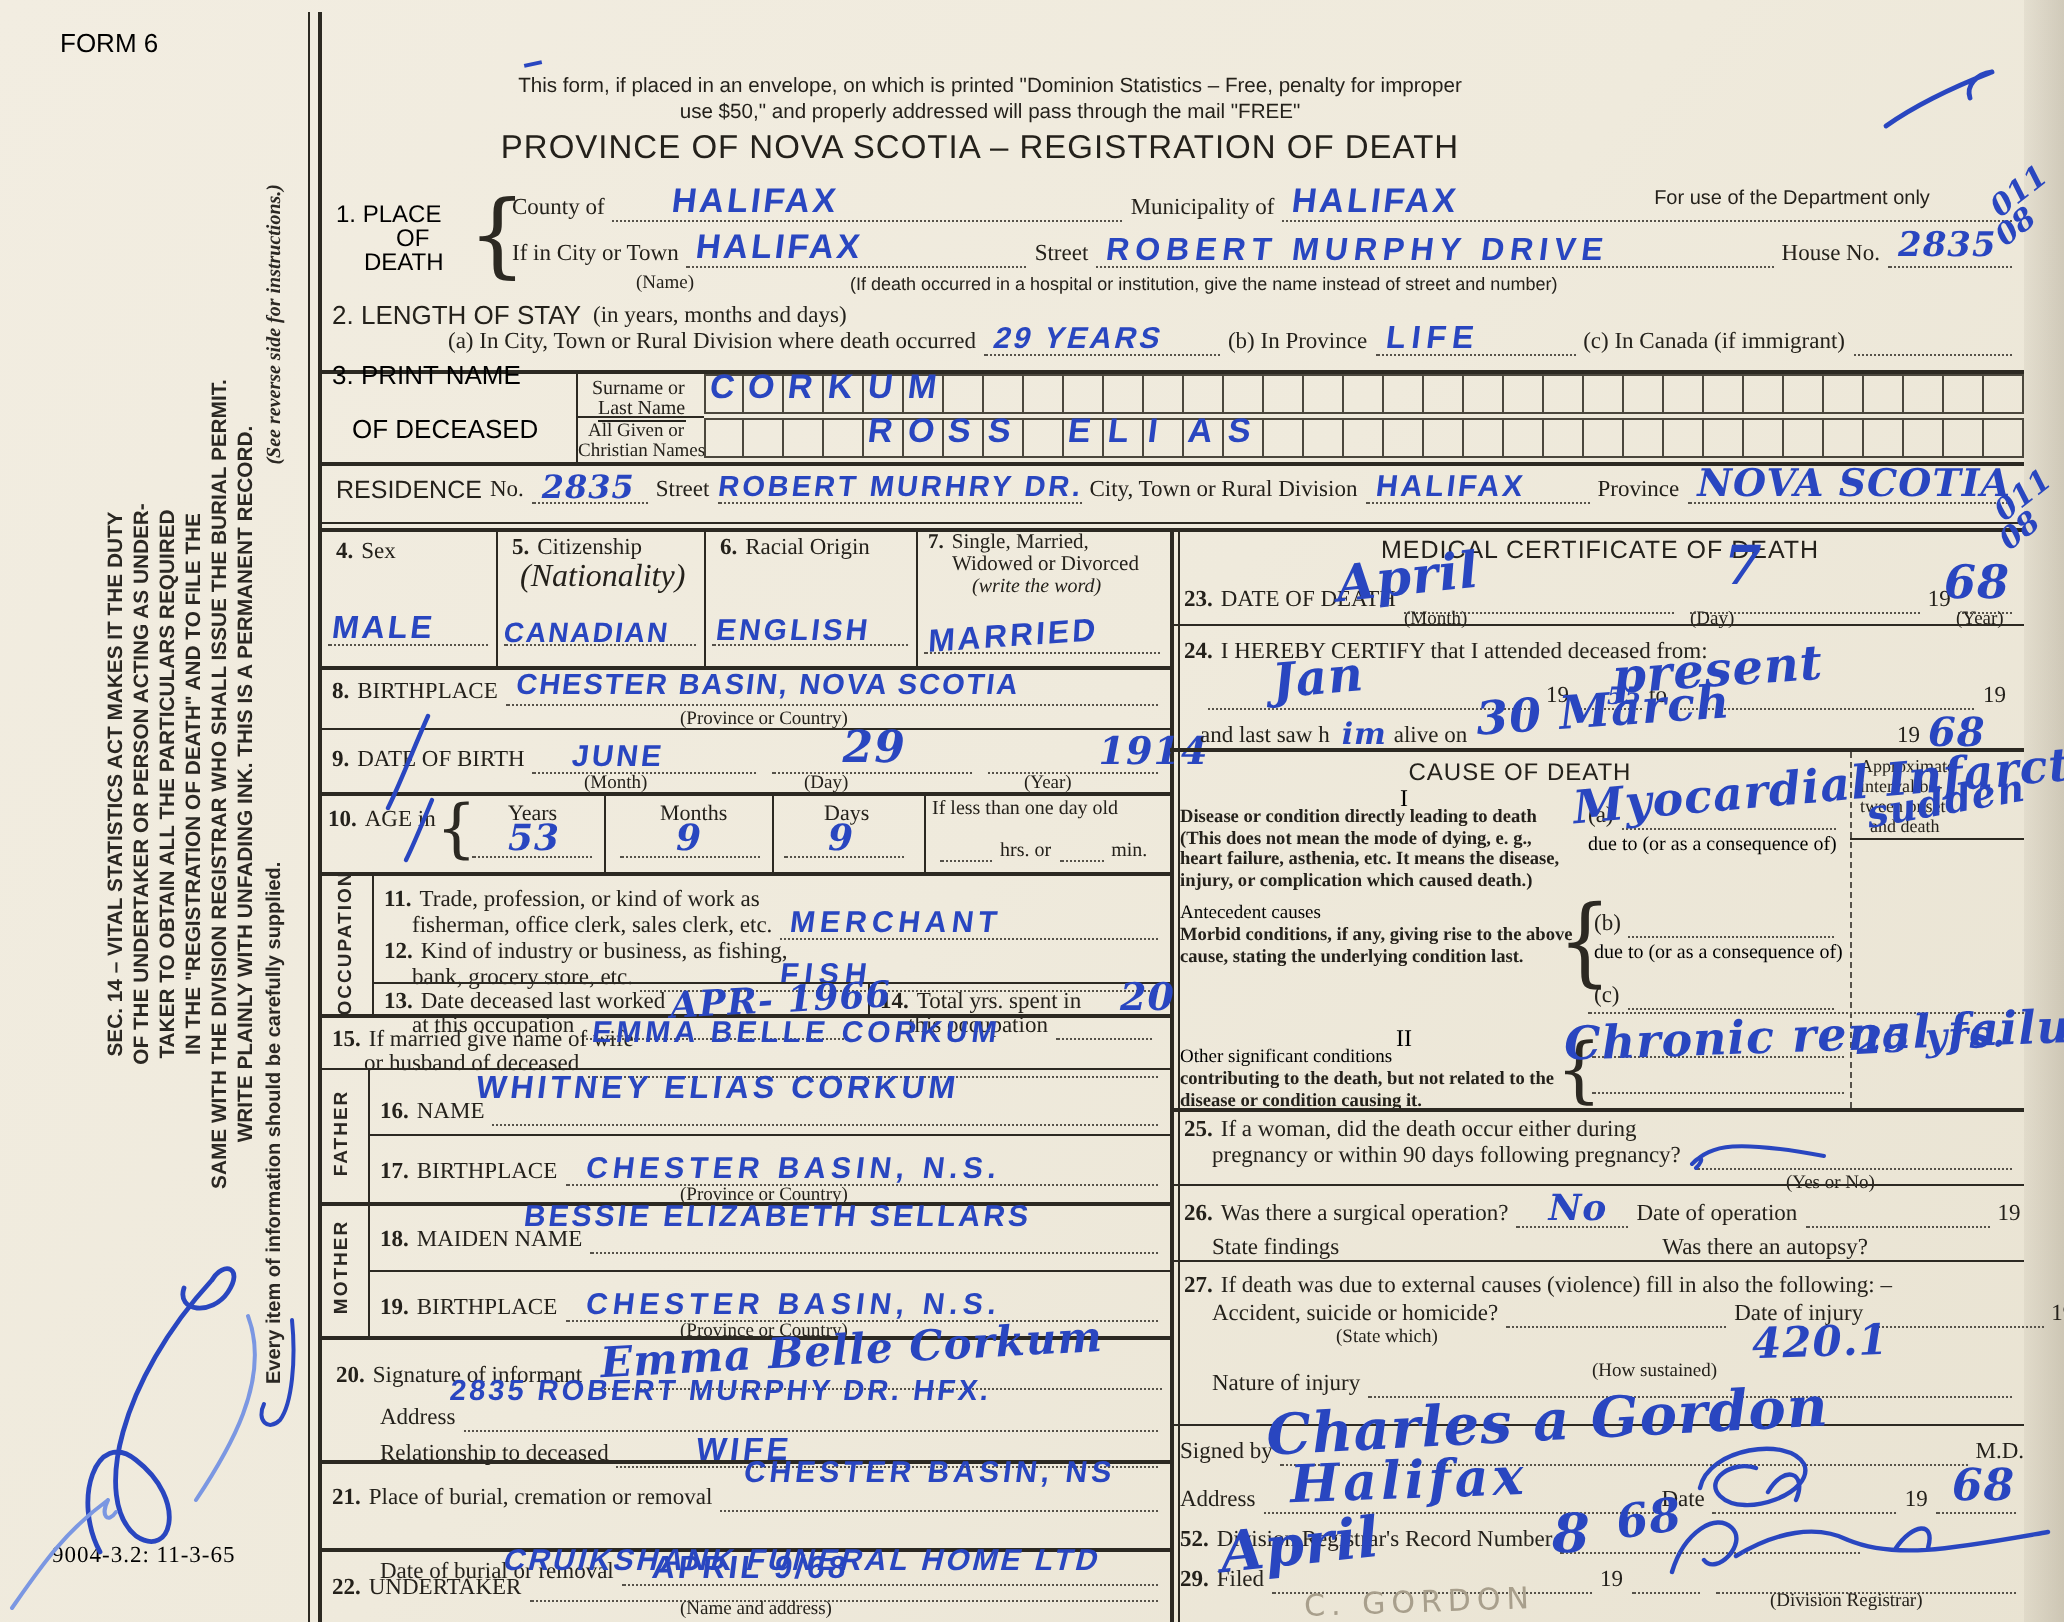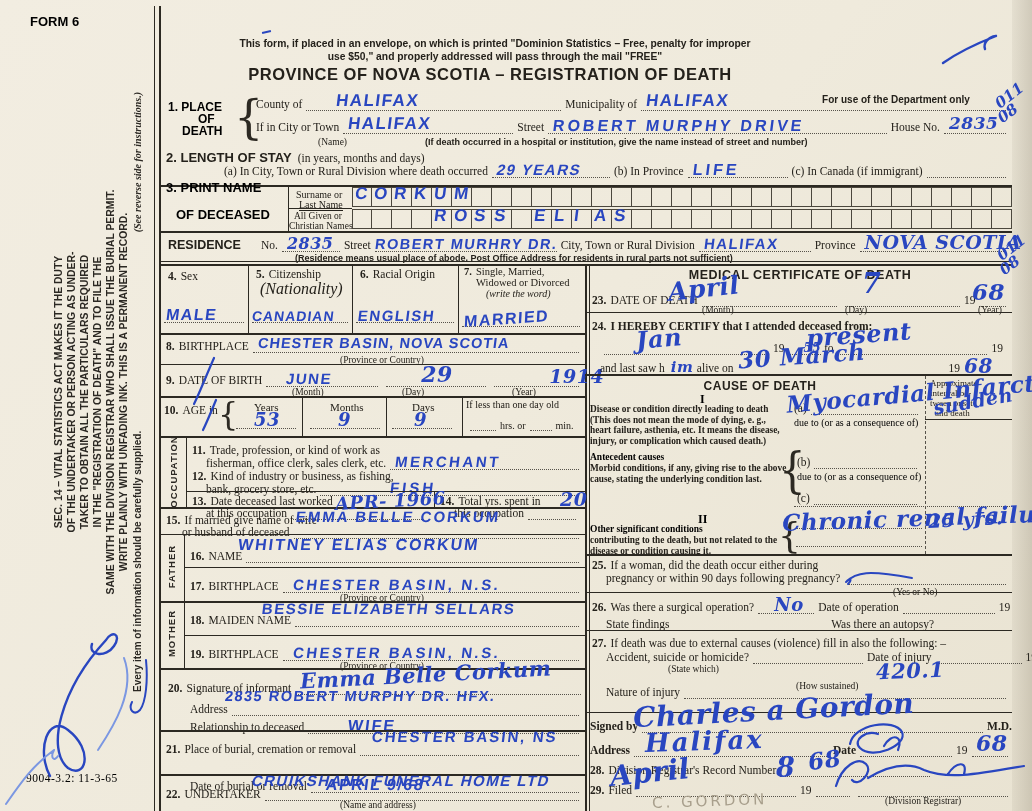--- a/index.html
+++ b/index.html
@@ -11,21 +11,21 @@
 .row{position:absolute;display:flex;align-items:flex-end;white-space:nowrap;font:11.5px/1.2 "Liberation Serif",serif;color:#24211b}
 .row .n{font-weight:700;margin-right:4px}
 .fill{position:relative;border-bottom:1.6px dotted #56524a;height:4px;margin:0 4px 1px;flex:1 1 auto}
 .fx{flex:0 0 auto}
 .dl{position:absolute;border-bottom:1.6px dotted #56524a}
 .dl>.hw,.dl>.cur,.fill>.hw,.fill>.cur{position:absolute;left:5px;bottom:-2px}
 .hl{position:absolute;background:#2c2922;height:1.5px}
 .vl{position:absolute;background:#2c2922;width:1.5px}
 .vdash{position:absolute;border-left:1.6px dashed #56524a}
 .sans{font-family:"Liberation Sans",sans-serif}
-.b{font-weight:700}.it{font-style:italic}
+.b{font-weight:400}.it{font-style:italic}
 .sub{position:absolute;font-size:9.5px;color:#24211b;white-space:nowrap}
 .hw{font-family:"Liberation Sans",sans-serif;font-weight:700;color:#2946c0;letter-spacing:1.5px;font-size:15px;display:inline-block;transform:skewX(-7deg);white-space:nowrap}
 .cur{font-family:"DejaVu Serif",serif;font-style:italic;font-weight:600;color:#2946c0;letter-spacing:.5px;display:inline-block;white-space:nowrap}
 .ink{position:absolute;z-index:6;white-space:nowrap}
 .cells{position:absolute;display:flex;z-index:2}
 .cell{position:relative;width:20px;height:20px;border:1px solid #4b473d;border-left:none;background:transparent}
 .cell:first-child{border-left:1px solid #4b473d}
 .cell b{position:absolute;left:2px;top:-4px;font:700 17px "Liberation Sans",sans-serif;color:#2946c0;transform:skewX(-7deg)}
 .brace{position:absolute;font-family:"DejaVu Serif",serif;color:#2c2922;font-weight:400;line-height:1}
 .sidebox{position:absolute;left:52px;top:692px;width:600px;height:96px;transform:rotate(-90deg);transform-origin:0 0;
@@ -243,39 +243,38 @@
       <span class="cell"></span>
       <span class="cell"></span>
       <span class="cell"></span>
       <span class="cell"></span>
       <span class="cell"></span>
       <span class="cell"></span>
     </div>
 <i class="hl" style="left:160px;top:231px;width:852px"></i>
 
 <div class="row" style="left:168px;top:238px;width:842px">
- <span class="sans b" style="font-size:12.5px;margin-right:20px">RESIDENCE</span>
+ <span class="sans b" style="font-size:12.5px;margin-right:4px">RESIDENCE</span>
  <span>No.</span>
  <span class="fill fx" style="width:58px">
         <span class="cur" style="font-size:16px">2835</span>
       </span>
  <span>Street</span>
  <span class="fill fx" style="width:182px">
         <span class="hw" style="font-size:14.5px;left:0">ROBERT MURHRY DR.</span>
       </span>
  <span>City, Town or Rural Division</span>
  <span class="fill fx" style="width:112px">
         <span class="hw" style="font-size:15px">HALIFAX</span>
       </span>
  <span>Province</span>
  <span class="fill">
         <span class="cur" style="font-size:19px;bottom:-3px">NOVA SCOTIA</span>
       </span>
 </div>
-<span class="sub sans b" style="left:295px;top:253px;font-size:9px">(Residence means usual place of abode. Post Office Address for residents in rural parts not sufficient)</span>
 <i class="hl" style="left:160px;top:261px;width:852px;height:1px"></i>
 <i class="hl" style="left:160px;top:264px;width:852px;height:2px"></i>
 
 <i class="vl" style="left:585px;top:264px;height:547px;width:2px"></i>
 <i class="vl" style="left:589px;top:264px;height:547px;width:1px"></i>
 
 <i class="vl" style="left:248px;top:264px;height:69px;width:1px"></i>
 <i class="vl" style="left:352px;top:264px;height:69px;width:1px"></i>
 <i class="vl" style="left:458px;top:264px;height:69px;width:1px"></i>
 <div class="row" style="left:168px;top:270px">
@@ -669,21 +668,21 @@
  <span>19</span>
  <span class="fill"></span>
 </div>
 <span class="ink cur" style="left:645px;top:726px;font-size:26px;transform:rotate(-2deg);letter-spacing:2px">Halifax</span>
 <svg class="ink" style="left:838px;top:716px" width="95" height="46">
       <path d="M12 28 C16 8,56 2,64 16 C70 30,34 44,22 32 C14 24,28 14,40 18 M46 30 C54 16,66 20,60 34" stroke="#2946c0" stroke-width="2.2" fill="none" stroke-linecap="round"></path>
     </svg>
 <span class="ink cur" style="left:976px;top:730px;font-size:22px">68</span>
 
 <div class="row" style="left:590px;top:764px;width:422px">
- <span class="n">28.</span>
+ <span class="n">52.</span>
       <span>Division Registrar's Record Number</span>
  <span class="fill fx" style="width:150px"></span>
 </div>
 <div class="row" style="left:590px;top:784px;width:422px">
  <span class="n">29.</span>
       <span>Filed</span>
  <span class="fill fx" style="width:160px"></span>
  <span>19</span>
  <span class="fill fx" style="width:34px"></span>
  <span class="fill"></span>

